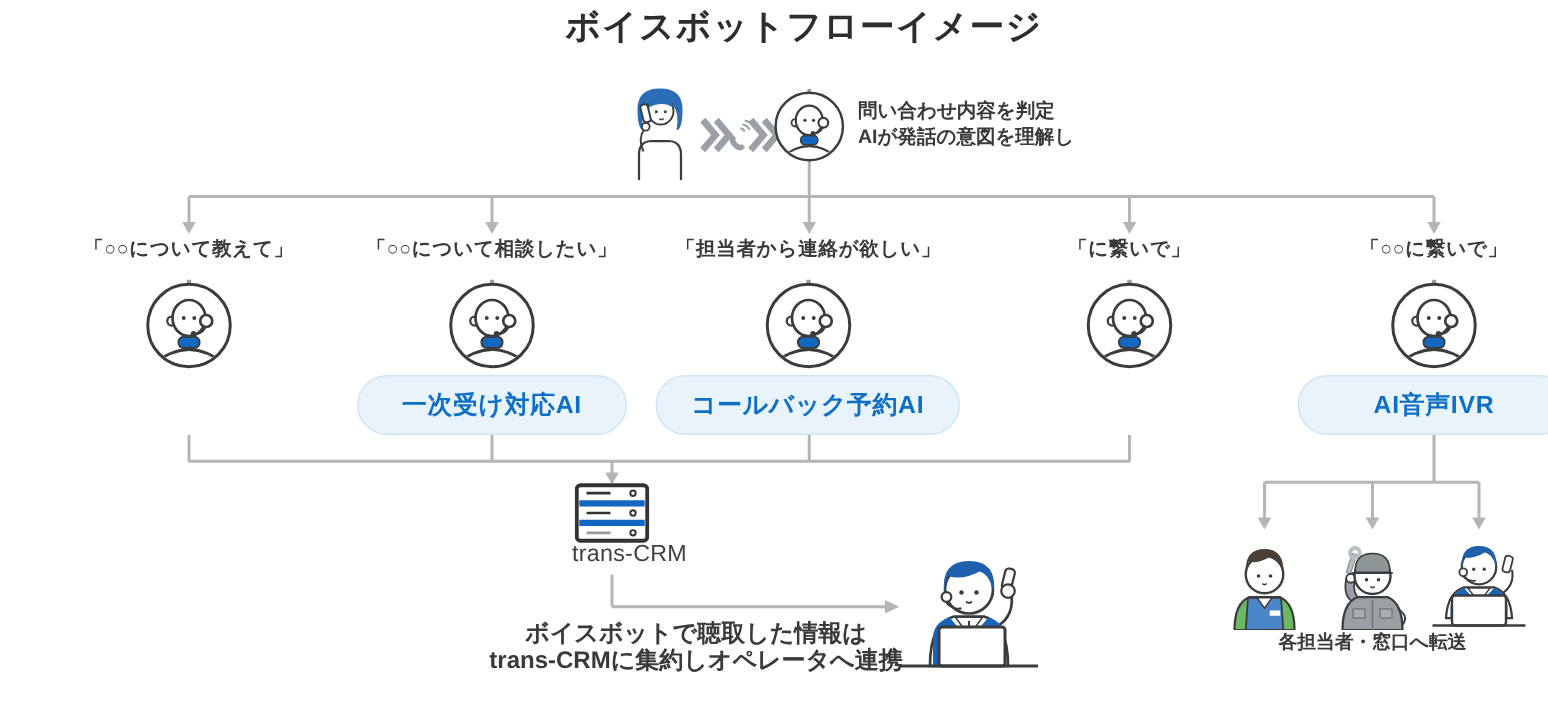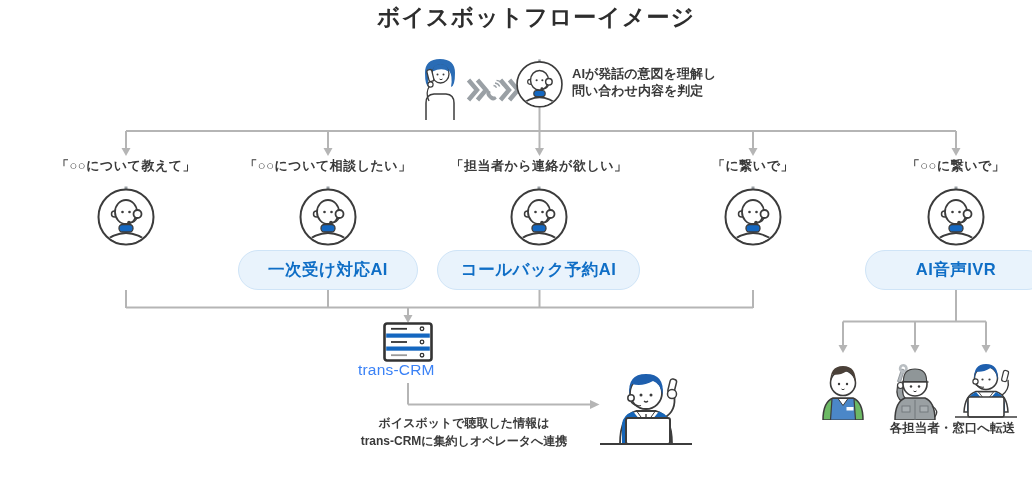--- a/index.html
+++ b/index.html
@@ -22,29 +22,29 @@
     position:absolute;top:250px;height:40px;box-sizing:border-box;
     background:#e9f3fc;border:1.5px solid #cfe4f7;border-radius:21px;
     display:flex;align-items:center;justify-content:center;
     font-size:16.5px;font-weight:bold;color:#0f6ec6;letter-spacing:.5px;
   }
   .intro-caption{
     position:absolute;left:552px;top:65px;font-size:13px;font-weight:bold;
     color:#3a3a3a;line-height:17px;white-space:nowrap;
   }
   .crm-label{
-    position:absolute;left:338px;top:361px;width:100px;text-align:left;
-    font-size:15.5px;font-weight:500;color:#3b82f6;letter-spacing:.2px;
+    position:absolute;left:338px;top:361px;width:100px;text-align:right;
+    font-size:15.5px;font-weight:500;color:#404040;letter-spacing:.2px;
   }
   .mid-caption{
     position:absolute;left:244px;top:414px;width:400px;text-align:center;
-    font-size:12px;font-weight:bold;color:#3a3a3a;line-height:18px;white-space:nowrap;
+    font-size:16px;font-weight:bold;color:#3a3a3a;line-height:18px;white-space:nowrap;
   }
   .transfer-caption{
-    position:absolute;left:795px;top:420px;width:200px;text-align:right;
+    position:absolute;left:795px;top:420px;width:200px;text-align:center;
     font-size:12.5px;font-weight:bold;color:#3a3a3a;white-space:nowrap;
   }
 </style>
 </head>
 <body>
 
 <div class="canvas">
 
   <svg width="0" height="0" style="position:absolute" aria-hidden="true">
     <defs>
@@ -224,22 +224,22 @@
   <svg class="abs" style="left:397px;top:56px;width:46px;height:64px">
       <use href="#sym-caller"></use>
     </svg>
   <svg class="abs" style="left:446px;top:77px;width:54px;height:26px">
       <use href="#sym-waves"></use>
     </svg>
   <svg class="abs" style="left:495px;top:59px;width:49px;height:49px">
       <use href="#sym-avatar"></use>
     </svg>
   <div class="intro-caption">
+    <div>問い合わせ内容を判定</div>
     <div>AIが発話の意図を理解し</div>
-    <div>問い合わせ内容を判定</div>
   </div>
 
   <div class="quote" style="left:106px">「○○について教えて」</div>
   <div class="quote" style="left:308px">「○○について相談したい」</div>
   <div class="quote" style="left:519px">「担当者から連絡が欲しい」</div>
   <div class="quote" style="left:733px">「に繋いで」</div>
   <div class="quote" style="left:936px">「○○に繋いで」</div>
 
   <svg class="avatar-svg" style="left:76px">
       <use href="#sym-avatar"></use>

